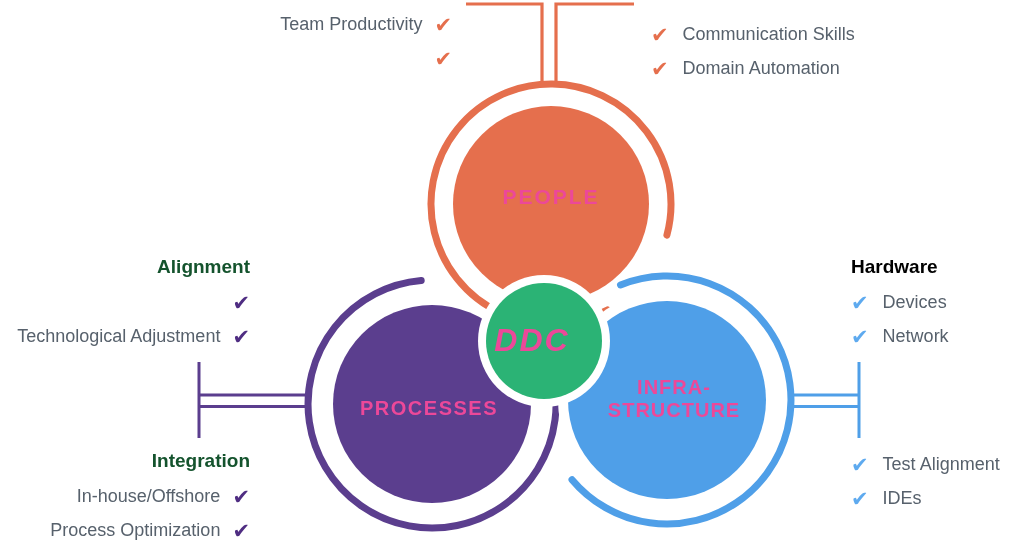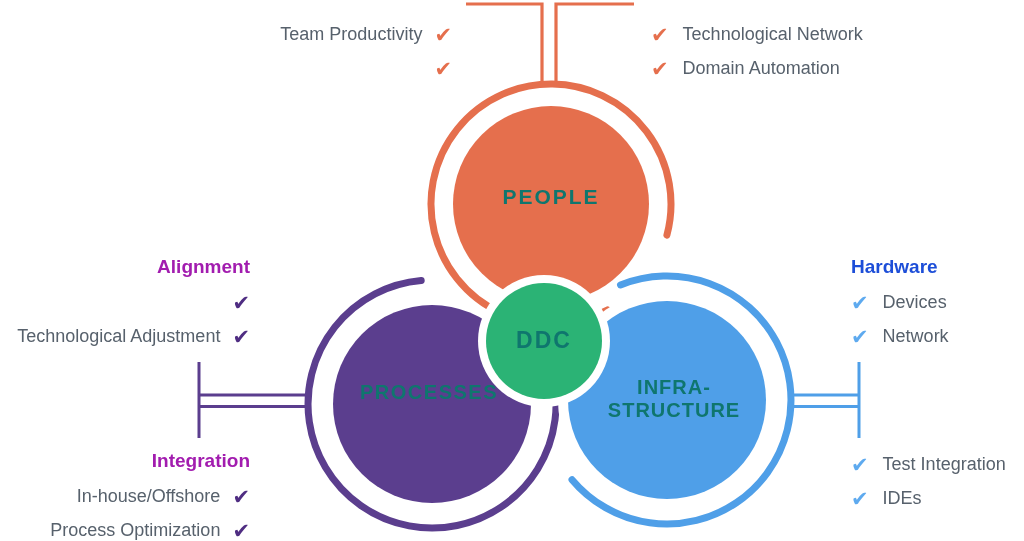--- a/index.html
+++ b/index.html
@@ -5,44 +5,44 @@
   html,body { margin:0; padding:0; background:#ffffff; }
   .canvas {
     position:relative; width:1024px; height:541px; background:#ffffff;
     font-family:"Liberation Sans", sans-serif; overflow:hidden;
   }
   .canvas svg { position:absolute; left:0; top:0; }
 
   
   .circle-label {
     position:absolute; transform:translate(-50%,-50%);
-    color:#0f766e; font-weight:bold; text-align:center; white-space:nowrap;
+    color:#ec4899; font-weight:bold; text-align:center; white-space:nowrap;
   }
   #people-label   { left:551px; top:197px; font-size:21px; letter-spacing:2px; }
-  #processes-label{ left:429px; top:392px; font-size:20px; letter-spacing:1.5px; }
+  #processes-label{ left:429px; top:408px; font-size:20px; letter-spacing:1.5px; }
   #infra-label    { left:674px; top:399px; font-size:20px; letter-spacing:1px; line-height:23px; }
-  #ddc-label      { left:544px; top:340px; font-size:23px; letter-spacing:2px; }
+  #ddc-label      { left:532px; top:340px; font-size:32px; letter-spacing:2px;font-style:italic; }
 
   
   .group { position:absolute; display:flex; flex-direction:column; }
   .row { display:flex; align-items:center; height:34px; color:#57616C; font-size:18px; white-space:nowrap; }
   .group.r .row { justify-content:flex-end; }
   .group.l .row { justify-content:flex-start; }
   .chk { font-size:21px; line-height:1; }
   .group.r .chk { margin-left:12px; }
   .group.l .chk { margin-right:14px; }
   .chk.orange { color:#E56F4D; }
   .chk.purple { color:#4F2D82; }
   .chk.blue   { color:#5EAAEF; }
   .heading { height:28px; display:flex; align-items:center; font-size:19px; font-weight:bold; margin-bottom:4px; white-space:nowrap; }
   .group.r .heading { justify-content:flex-end; }
-  .heading.purple { color:#a21caf; }
-  .heading.blue   { color:#1d4ed8; }
+  .heading.purple { color:#14532d; }
+  .heading.blue   { color:#000000; }
 
-  #g-tl    { top:17px;  right:572px; }
+  #g-tl    { top:7px;  right:572px; }
   #g-tr    { top:17px;  left:651px; }
   #g-align { top:253px; right:774px; }
   #g-integ { top:447px; right:774px; }
   #g-hw    { top:253px; left:851px; }
   #g-sw    { top:447px; left:851px; }
 </style>
 </head>
 <body>
 
 <div class="canvas">
@@ -83,21 +83,21 @@
       <span class="chk orange">✔</span>
     </div>
     <div class="row">
       <span class="chk orange">✔</span>
     </div>
   </div>
 
   <div id="g-tr" class="group l">
     <div class="row">
       <span class="chk orange">✔</span>
-      <span class="lbl">Technological Network</span>
+      <span class="lbl">Communication Skills</span>
     </div>
     <div class="row">
       <span class="chk orange">✔</span>
       <span class="lbl">Domain Automation</span>
     </div>
   </div>
 
   <div id="g-align" class="group r">
     <div class="heading purple">Alignment</div>
     <div class="row">
@@ -129,21 +129,21 @@
     </div>
     <div class="row">
       <span class="chk blue">✔</span>
       <span class="lbl">Network</span>
     </div>
   </div>
 
   <div id="g-sw" class="group l">
     <div class="row">
       <span class="chk blue">✔</span>
-      <span class="lbl">Test Integration</span>
+      <span class="lbl">Test Alignment</span>
     </div>
     <div class="row">
       <span class="chk blue">✔</span>
       <span class="lbl">IDEs</span>
     </div>
   </div>
 
 </div>
 
 </body></html>

